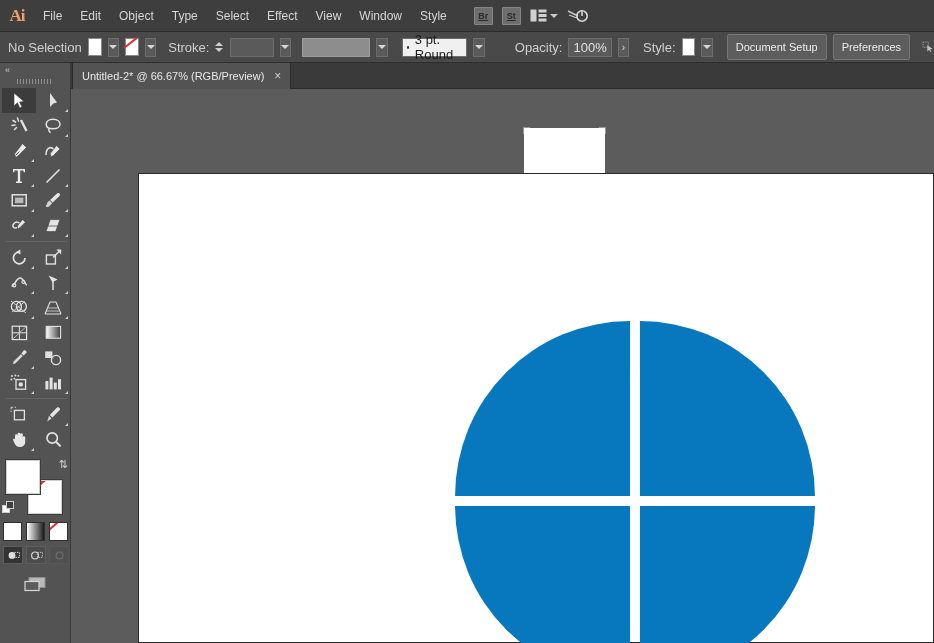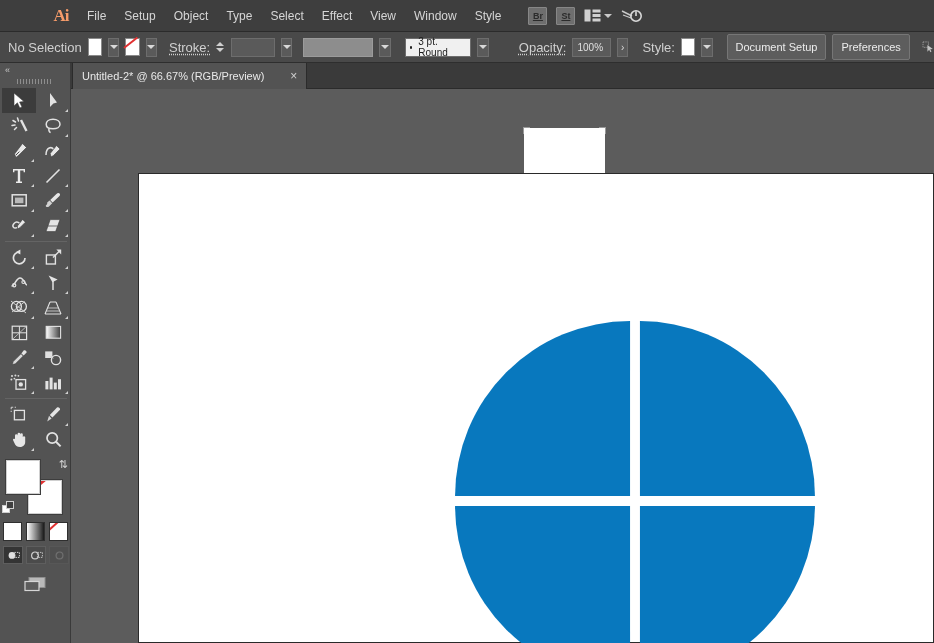--- a/index.html
+++ b/index.html
@@ -12,21 +12,20 @@
     -webkit-font-smoothing:antialiased;
   }
   #app { position:relative; width:934px; height:643px; }
 
   
   .menubar {
     position:absolute; left:0; top:0; width:934px; height:32px;
     background:#3e3e3e;
     display:flex; align-items:center;
     border-bottom:1px solid #2b2b2b;
-    padding-left:44px;
   }
   .ai-logo {
     width:34px; height:32px; display:flex; align-items:center; justify-content:center;
     font-weight:bold; font-size:17px; color:#f59b6a; font-family:"Liberation Serif", serif;
     letter-spacing:-1px;
   }
   .menu-item {
     padding:0 9px; height:32px; line-height:32px; font-size:12px; color:#d6d6d6;
     cursor:default; white-space:nowrap;
   }
@@ -43,40 +42,40 @@
 
   
   .controlbar {
     position:absolute; left:0; top:32px; width:934px; height:31px;
     background:#494949;
     display:flex; align-items:center;
     border-bottom:1px solid #2e2e2e;
     padding-left:8px; gap:6px;
   }
   .ctl-label { font-size:13px; color:#d0d0d0; white-space:nowrap; }
-  .ctl-label.u { text-decoration:underline; text-decoration-style:dotted; text-underline-offset:2px; }
+  .ctl-label.u { text-decoration-style:dotted; text-underline-offset:2px; }
   .swatch {
     width:20px; height:18px; border:1px solid #8a8a8a; background:#fff; position:relative;
   }
   .swatch.none::after {
     content:""; position:absolute; left:-2px; top:50%; width:138%; height:2px;
     background:#e03131; transform:rotate(-38deg); transform-origin:left center;
   }
   .dropbtn {
     width:16px; height:19px; background:#5a5a5a; border:1px solid #6d6d6d;
     display:flex; align-items:center; justify-content:center;
   }
   .dropbtn .chev { border-top-color:#d8d8d8; }
   .stepper { display:flex; flex-direction:column; gap:2px; margin-right:1px; }
   .stepper i { width:0;height:0;border-left:4px solid transparent;border-right:4px solid transparent; display:block; }
   .stepper i.up { border-bottom:4px solid #cfcfcf; }
   .stepper i.dn { border-top:4px solid #cfcfcf; }
   .field {
     height:19px; background:#5a5a5a; border:1px solid #6d6d6d;
-    display:flex; align-items:center; padding:0 4px; font-size:10px; color:#e0e0e0;
+    display:flex; align-items:center; padding:0 4px; font-size:13px; color:#e0e0e0;
   }
   .field.light { background:#8d8d8d; border-color:#9b9b9b; }
   .field.white { background:#f0f0f0; color:#1c1c1c; }
   .brushfield { width:94px; justify-content:center; gap:6px; }
   .brushdot { width:3px;height:3px;border-radius:50%;background:#222; }
   .btn {
     height:26px; padding:0 8px; background:#5d5d5d; border:1px solid #767676;
     font-size:11px; color:#ececec; display:flex; align-items:center; border-radius:2px;
     white-space:nowrap;
   }
@@ -87,21 +86,21 @@
   .sel-sim-ico { margin-left:6px; width:18px; height:18px; position:relative; opacity:.85; }
 
   
   .tabbar {
     position:absolute; left:0; top:63px; width:934px; height:26px;
     background:#3a3a3a; border-bottom:1px solid #2b2b2b;
   }
   .doctab {
     position:absolute; left:72px; top:0; height:26px;
     background:#535353; border-right:1px solid #2b2b2b; border-left:1px solid #2b2b2b;
-    display:flex; align-items:center; padding:0 9px; gap:26px;
+    display:flex; align-items:center; padding:0 9px; gap:10px;
     font-size:11px; color:#e8e8e8; white-space:nowrap;
   }
   .tabclose { font-size:12px; color:#d0d0d0; line-height:1; }
 
   
   .toolbox {
     position:absolute; left:0; top:63px; width:71px; height:580px;
     background:#535353; border-right:1px solid #3a3a3a;
   }
   .tb-collapse { height:13px; display:flex; align-items:center; padding-left:5px; font-size:9px; color:#c6c6c6; }
@@ -178,21 +177,21 @@
   .pie-wrap { position:absolute; left:314px; top:144px; width:364px; height:366px; }
 </style>
 </head>
 <body>
 
 <div id="app">
 
   <div class="menubar">
     <div class="ai-logo">Ai</div>
     <div class="menu-item">File</div>
-    <div class="menu-item">Setup</div>
+    <div class="menu-item">Edit</div>
     <div class="menu-item">Object</div>
     <div class="menu-item">Type</div>
     <div class="menu-item">Select</div>
     <div class="menu-item">Effect</div>
     <div class="menu-item">View</div>
     <div class="menu-item">Window</div>
     <div class="menu-item">Style</div>
 
     <div class="menubar-right">
       <div class="appbtn">Br</div>

